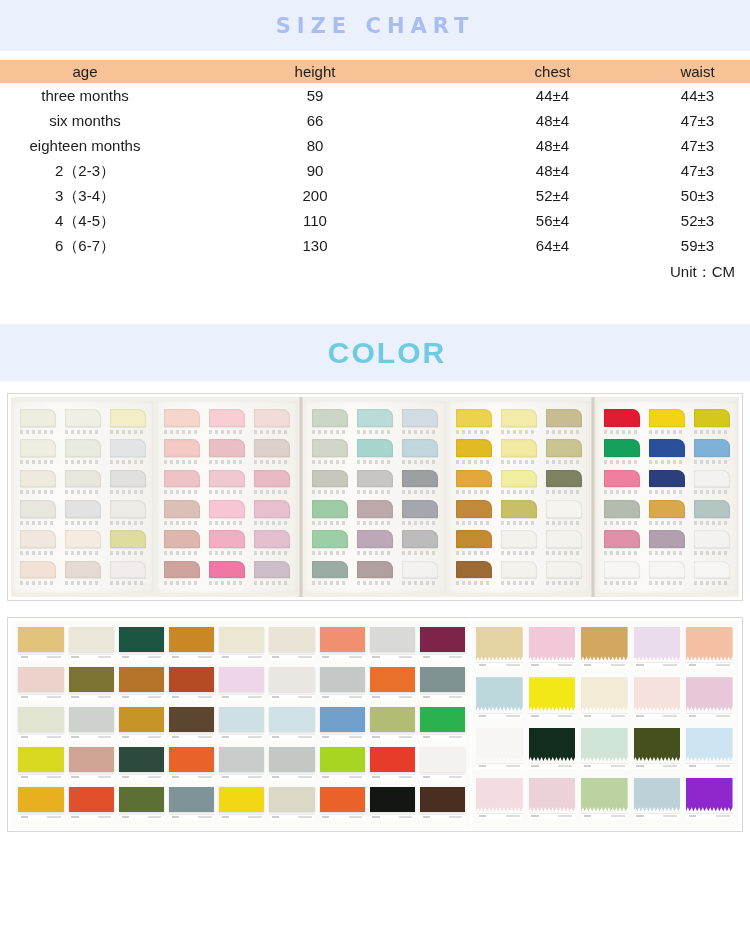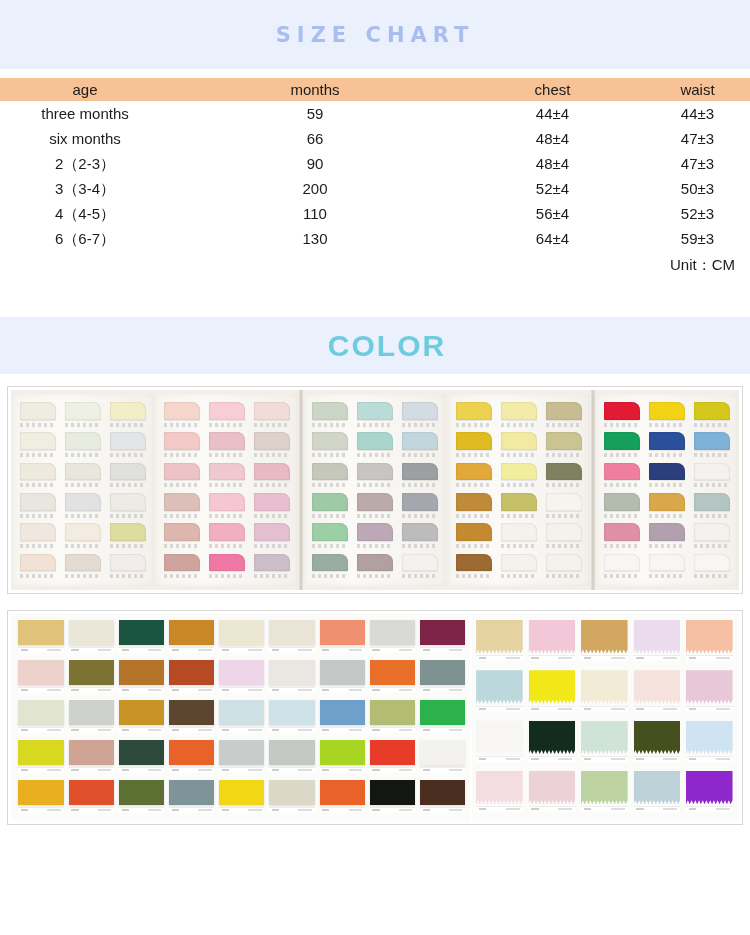--- a/index.html
+++ b/index.html
@@ -8,21 +8,21 @@
     background:#ffffff;
     font-family:"Liberation Sans","DejaVu Sans",sans-serif;
     overflow:hidden;
     position:relative;
   }
   .banner{
     width:750px;
     background:#eaf0fc;
     display:flex;align-items:center;justify-content:center;
   }
-  .banner-size{height:69px;}
+  .banner-size{height:51px;}
   .banner-color{height:57px;padding-left:12px;}
   .title-size{
     color:#a9bdf0;
     font-size:21px;
     font-weight:700;
     letter-spacing:6px;
     font-family:"DejaVu Sans",sans-serif;
   }
   .title-color{
     color:#6fcbe0;
@@ -175,35 +175,41 @@
 <table class="size-table">
   <colgroup>
     <col class="col-age">
       <col class="col-height">
       <col class="col-chest">
       <col class="col-waist">
   </colgroup>
   <thead>
     <tr>
       <th>age</th>
-      <th>months</th>
+      <th>height</th>
       <th>chest</th>
       <th>waist</th>
     </tr>
   </thead>
   <tbody>
     <tr>
       <td>three months</td>
       <td>59</td>
       <td>44±4</td>
       <td>44±3</td>
     </tr>
     <tr>
       <td>six months</td>
       <td>66</td>
+      <td>48±4</td>
+      <td>47±3</td>
+    </tr>
+    <tr>
+      <td>eighteen months</td>
+      <td>80</td>
       <td>48±4</td>
       <td>47±3</td>
     </tr>
     <tr>
       <td>2（2-3）</td>
       <td>90</td>
       <td>48±4</td>
       <td>47±3</td>
     </tr>
     <tr>

